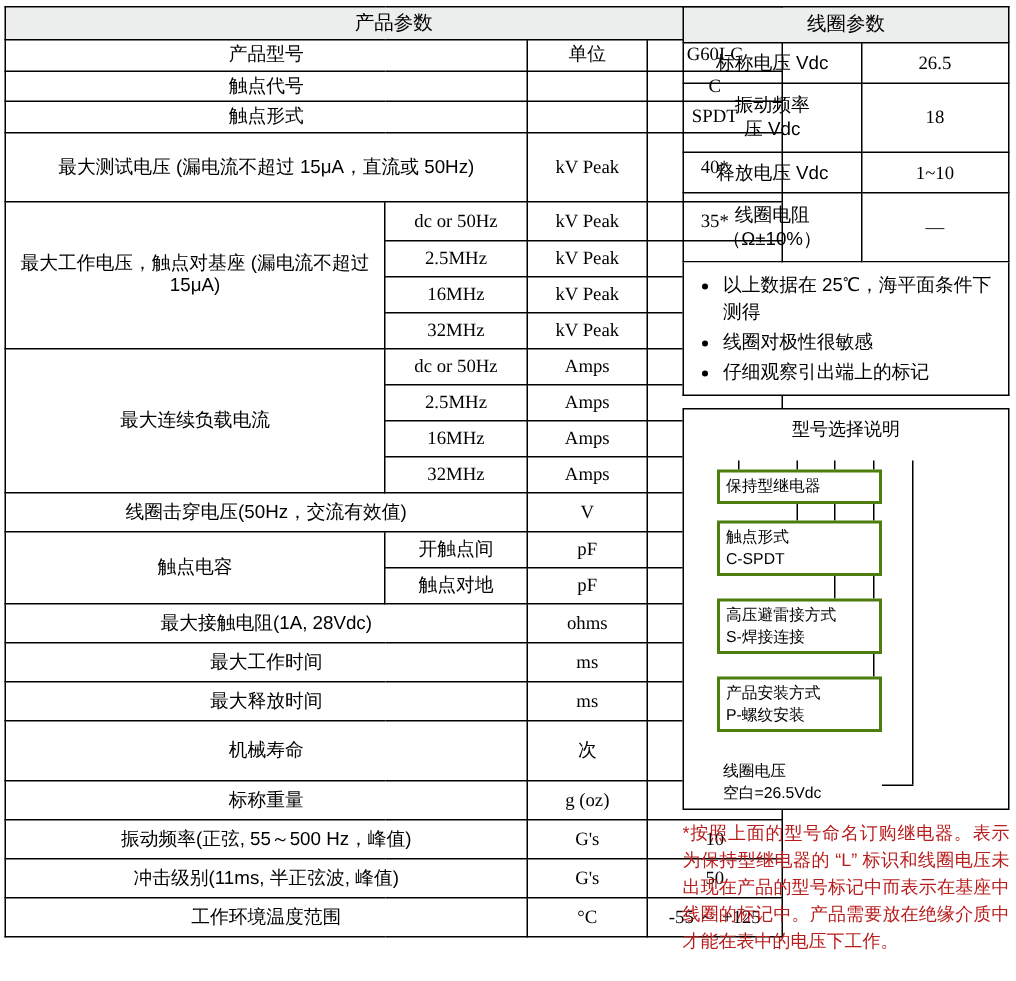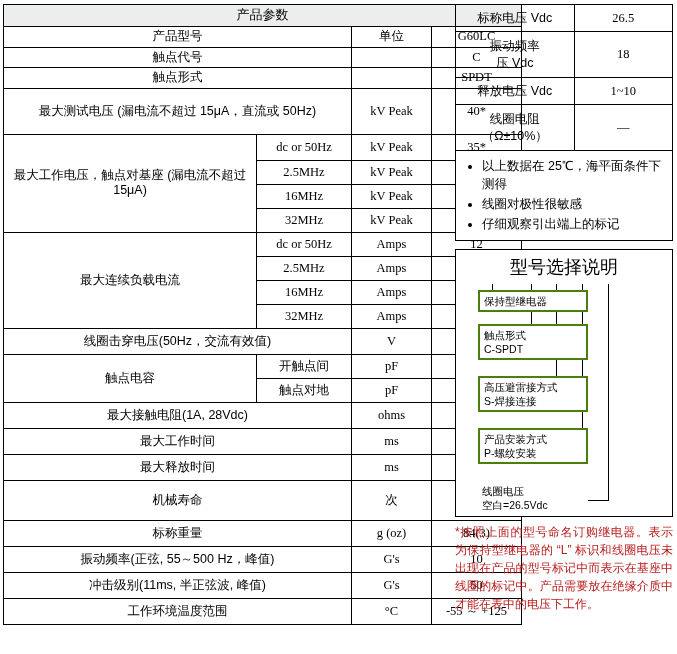--- a/index.html
+++ b/index.html
@@ -104,21 +104,21 @@
   #model-box {
     margin-top: 8px;
     border: 1px solid #000;
     padding: 5px 6px 8px 6px;
     position: relative;
     height: 268px;
     background: #fff;
   }
   #model-title {
     text-align: center;
-    font-size: 18px;
+    font-size: 12px;
     margin-bottom: 3px;
   }
   #model-code {
     text-align: center;
     font-family: "Liberation Mono", monospace;
     font-size: 11.5px;
     letter-spacing: 1px;
     margin-bottom: 2px;
   }
   .bracket-line {
@@ -301,20 +301,23 @@
   </table>
 
   <div id="right-col">
 
     <table id="coil-table">
       <colgroup>
           <col class="k">
           <col class="v">
         </colgroup>
       <tbody>
+        <tr>
+          <td class="hdr" colspan="2">线圈参数</td>
+        </tr>
         <tr style="height:27px;">
           <td>标称电压 Vdc</td>
           <td class="v">26.5</td>
         </tr>
         <tr style="height:46px;">
           <td>
             <div>振动频率</div>
             <div>压 Vdc</div>
           </td>
           <td class="v">18</td>

